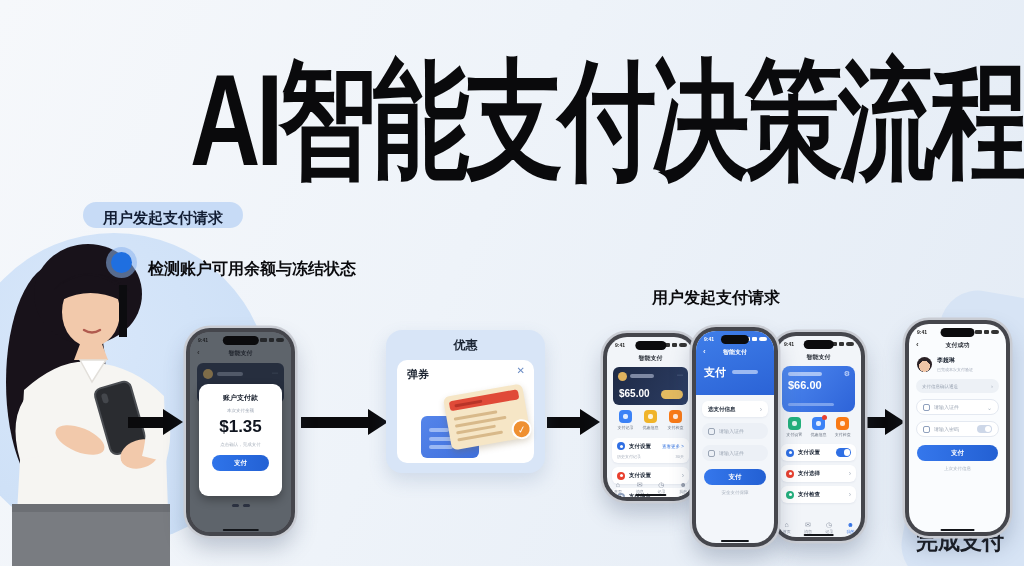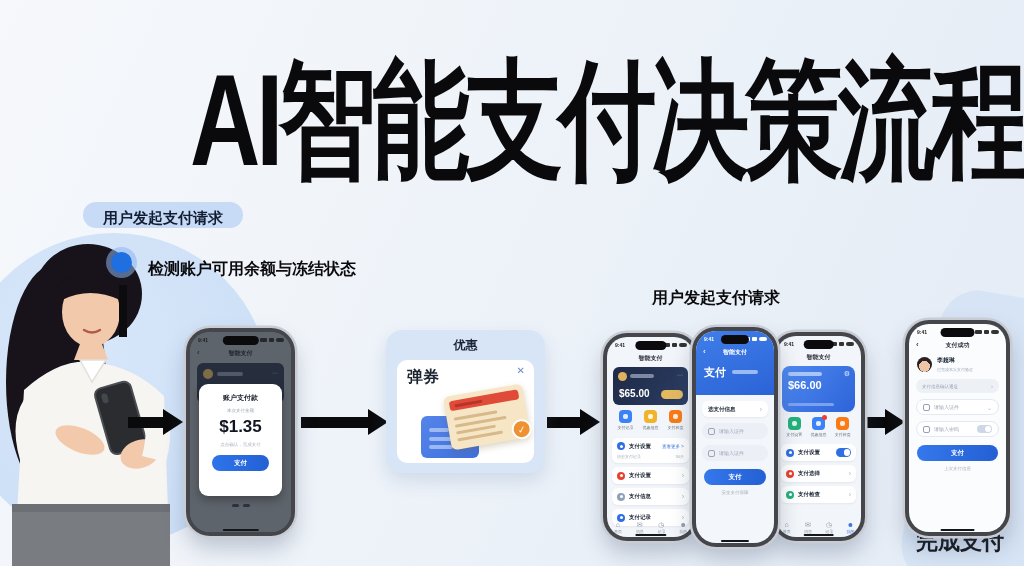--- a/index.html
+++ b/index.html
@@ -75,21 +75,21 @@
   .modal .mb { margin:8px auto 0; width:68%; height:16px; line-height:16px; border-radius:9px;
     background:linear-gradient(90deg,#2f74ea,#2361d4); color:#fff; font-size:6.5px; font-weight:700; }
   .pgdots { position:absolute; left:50%; transform:translateX(-50%); top:172px; display:flex; gap:4px; }
   .pgdots i { width:7px; height:2.5px; background:#2b3140; border-radius:2px; display:block; }
 
   
   .coupon { position:absolute; left:386px; top:322px; width:159px; height:143px; background:#d8e5f7;
     border-radius:16px; box-shadow:0 8px 18px rgba(80,110,160,.18);margin-top:8px; }
   .coupon .ch { text-align:center; font-size:12px; font-weight:800; color:#1b2534; padding-top:7px; }
   .coupon .inner { position:absolute; left:11px; right:11px; top:30px; bottom:10px; background:#fff; border-radius:10px; }
-  .coupon .tag { position:absolute; left:10px; top:7px; font-size:16px; font-weight:800; color:#1c2431; }
+  .coupon .tag { position:absolute; left:10px; top:7px; font-size:11px; font-weight:800; color:#1c2431; }
   .coupon .x { position:absolute; right:9px; top:5px; font-size:10px; color:#6b8cc4; font-weight:700; cursor:pointer; }
   .ill { position:absolute; left:0; right:0; top:22px; bottom:0; }
   .bluecard { position:absolute; left:24px; top:34px; width:58px; height:42px; border-radius:6px;
     background:linear-gradient(135deg,#5585ea,#3f6fdc); }
   .bluecard i { position:absolute; left:8px; display:block; height:3.5px; border-radius:2px; background:#9cb9f4; }
   .bluecard .b1 { top:12px; width:20px; }
   .bluecard .b2 { top:21px; width:30px; }
   .bluecard .b3 { top:29px; width:24px; }
   .coup { position:absolute; left:50px; top:8px; width:80px; height:54px; border-radius:6px;
     background:#f6e6c6; transform:rotate(-10deg); box-shadow:0 3px 6px rgba(120,90,40,.25); }
@@ -298,21 +298,21 @@
           <i class="l l1"></i>
             <i class="l l2"></i>
             <i class="l l3"></i>
             <i class="l l4"></i>
           <div class="chk">✓</div>
         </div>
       </div>
     </div>
   </div>
 
-  <div class="phone pl" style="left:603px; top:333px; width:95px; height:208px; z-index:1;">
+  <div class="phone pl" style="left:603px; top:333px; width:95px; height:168px; z-index:1;">
     <div class="screen">
       <div class="island"></div>
       <div class="sbar">
         <span class="time">9:41</span>
         <span class="sig">
             <i class="s1"></i>
             <i class="s2"></i>
             <i class="s3"></i>
           </span>
       </div>

